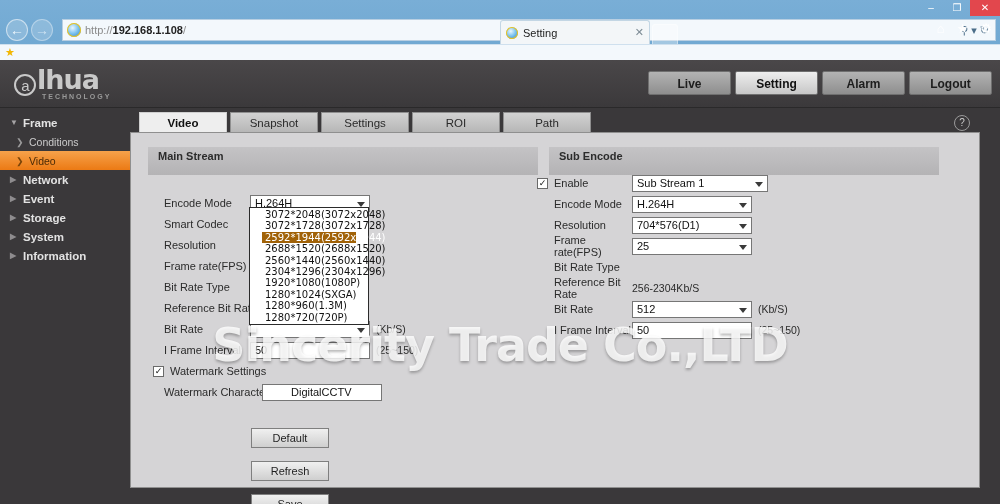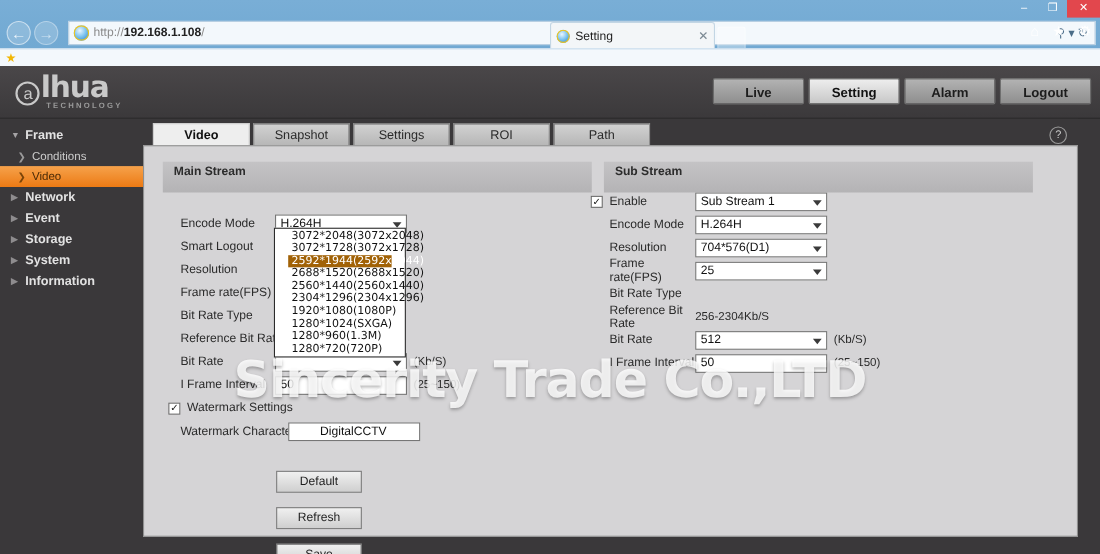--- a/index.html
+++ b/index.html
@@ -351,29 +351,29 @@
         <div class="ctab">Snapshot</div>
         <div class="ctab">Settings</div>
         <div class="ctab">ROI</div>
         <div class="ctab">Path</div>
       </div>
       <div id="help-icon">?</div>
 
       <div id="panel">
 
         <div class="sec-head" id="main-head">Main Stream</div>
-        <div class="sec-head" id="sub-head">Sub Stream</div>
+        <div class="sec-head" id="sub-head">Sub Encode</div>
 
         <div class="form-row" style="left:33px; top:60px;">
           <span class="f-label" style="width:84px;">Encode Mode</span>
           <span class="sel" style="width:120px; margin-left:2px;">H.264H</span>
         </div>
 
         <div class="form-row" style="left:33px; top:81px;">
-          <span class="f-label" style="width:84px;">Smart Logout</span>
+          <span class="f-label" style="width:84px;">Smart Codec</span>
         </div>
 
         <div class="form-row" style="left:33px; top:102px;">
           <span class="f-label" style="width:84px;">Resolution</span>
         </div>
 
         <div class="form-row" style="left:33px; top:123px;">
           <span class="f-label" style="width:84px;">Frame rate(FPS)</span>
         </div>
 
@@ -403,21 +403,21 @@
         </div>
 
         <div class="form-row" style="left:33px; top:249px;">
           <span class="f-label" style="width:114px;">Watermark Character</span>
           <span class="txt" style="width:120px; margin-left:-16px;padding-left:28px;">DigitalCCTV</span>
         </div>
 
         <div class="form-row" style="left:406px; top:40px;">
           <span class="cbx">✓</span>
           <span class="f-label" style="width:78px;">Enable</span>
-          <span class="sel" style="width:120px;">Sub Stream 1</span>
+          <span class="sel" style="width:136px;">Sub Stream 1</span>
         </div>
 
         <div class="form-row" style="left:423px; top:61px;">
           <span class="f-label" style="width:78px;">Encode Mode</span>
           <span class="sel" style="width:120px;">H.264H</span>
         </div>
 
         <div class="form-row" style="left:423px; top:82px;">
           <span class="f-label" style="width:78px;">Resolution</span>
           <span class="sel" style="width:120px;">704*576(D1)</span>

